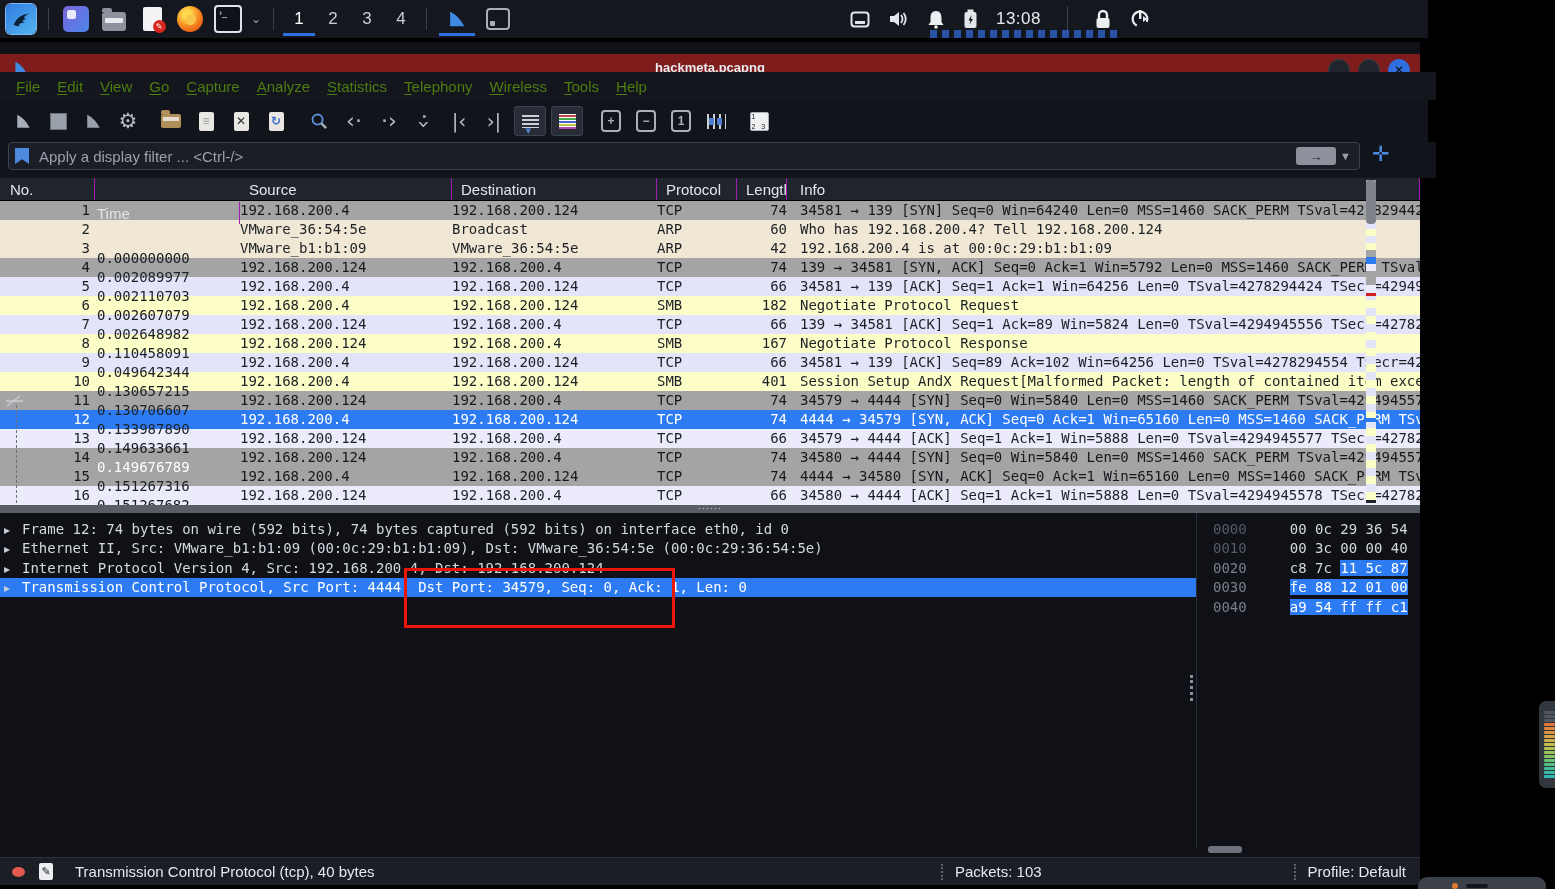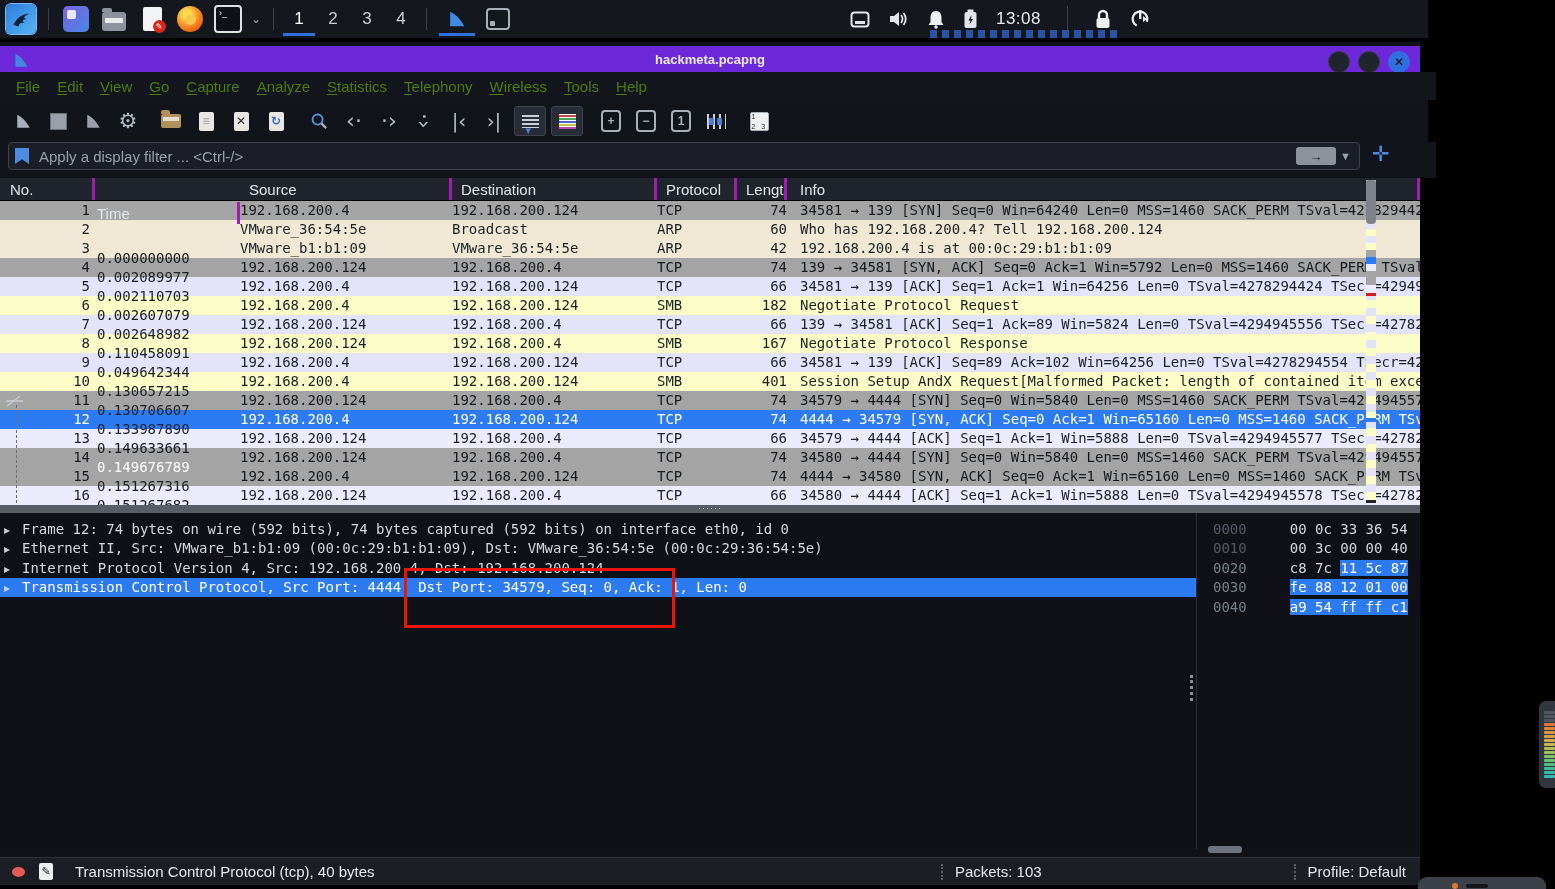--- a/index.html
+++ b/index.html
@@ -33,21 +33,21 @@
   #ws-task:after{content:"";position:absolute;left:0;right:0;bottom:0;height:3px;background:#2f6fe0;}
   #shot-ic{width:20px;height:18px;border:2px solid #aab0ba;border-radius:4px;position:relative;}
   #shot-ic i{position:absolute;left:2px;bottom:2px;width:5px;height:5px;background:#aab0ba;border-radius:1px;}
   #tray{position:absolute;right:278px;top:0;height:38px;display:flex;align-items:center;gap:18px;}
   .trayic{color:#e2e5ea;display:grid;place-items:center;}
   #clock{color:#e8eaee;font-size:17px;letter-spacing:.5px;}
   #artifact{left:930px;top:30px;width:192px;height:8px;opacity:.8;
     background:repeating-linear-gradient(to right,#2f62c8 0 7px,transparent 7px 12px);}
   
   #win{left:0;top:42px;width:1420px;height:842px;background:#101218;}
-  #titlebar{left:0;top:4px;width:100%;height:30px;background:#6d28d9;}
+  #titlebar{left:0;top:12px;width:100%;height:30px;background:#7f1d1d;}
   #title{left:0;right:0;top:6px;text-align:center;color:#e8eaee;font-size:13px;font-weight:700;}
   #winfin{left:12px;top:4px;}
   #winbtns{right:10px;top:5px;display:flex;gap:8px;align-items:center;}
   .wbtn{width:20px;height:20px;border-radius:50%;background:#20242c;border:1px solid #343a45;}
   .wbtn.close{background:#2f6fe0;border-color:#2f6fe0;color:#0a0c12;font-weight:700;font-size:12px;
     display:grid;place-items:center;}
   #menubar{left:0;top:30px;width:100%;height:28px;display:flex;align-items:center;gap:17px;padding-left:16px;
     background:#14161d;color:#4d7c0f;font-size:15px;}
   #menubar span u{text-decoration-thickness:1px;text-underline-offset:2px;}
   #toolbar{left:0;top:58px;width:100%;height:42px;background:#12141b;display:flex;align-items:center;padding-left:8px;
@@ -79,21 +79,21 @@
   #filterinput{flex:1;background:transparent;border:0;outline:0;color:#dfe2e8;font-size:15px;}
   #filterinput::placeholder{color:#9aa0ab;}
   #applybtn{width:40px;height:18px;background:#8d929c;border-radius:3px;display:grid;place-items:center;
     color:#1b1e26;font-size:13px;font-weight:700;margin-right:4px;}
   #applycaret{color:#9aa0ab;font-size:11px;margin-right:8px;}
   #plusbtn{color:#4d8ae0;font-size:21px;font-weight:700;margin-left:12px;}
   
   #packetlist{left:0;top:136px;width:1420px;height:327px;background:#101218;overflow:hidden;}
   #plheader{display:flex;height:22px;background:#20242d;color:#e2e5ea;font-size:15px;align-items:center;
     border-bottom:1px solid #000;}
-  .hc{overflow:hidden;white-space:nowrap;border-right:3px solid #a21caf;height:100%;display:flex;align-items:center;
+  .hc{overflow:hidden;white-space:nowrap;border-right:1px solid #a21caf;height:100%;display:flex;align-items:center;
     padding-left:9px;box-sizing:border-box;}
   .prow{display:flex;height:19px;line-height:19px;font-family:"DejaVu Sans Mono",monospace;font-size:14px;
     white-space:pre;color:#1c2125;}
   .c-no{width:95px;text-align:right;padding-right:5px;box-sizing:border-box;flex:none;}
   .c-time{width:145px;padding-left:2px;box-sizing:border-box;flex:none;margin-top:48px;}
   .c-src{width:212px;flex:none;}
   .c-dst{width:205px;flex:none;}
   .c-proto{width:80px;flex:none;}
   .c-len{width:50px;text-align:right;box-sizing:border-box;flex:none;}
   .c-info{flex:1;padding-left:13px;overflow:hidden;}
@@ -460,21 +460,21 @@
     <div id="splitter" class="abs">······</div>
 
     <div id="details" class="abs" style="padding-top: 6px;">
         <div class="dline"><span class="arr">▸</span>Frame 12: 74 bytes on wire (592 bits), 74 bytes captured (592 bits) on interface eth0, id 0</div>
         <div class="dline"><span class="arr">▸</span>Ethernet II, Src: VMware_b1:b1:09 (00:0c:29:b1:b1:09), Dst: VMware_36:54:5e (00:0c:29:36:54:5e)</div>
         <div class="dline"><span class="arr">▸</span>Internet Protocol Version 4, Src: 192.168.200.4, Dst: 192.168.200.124</div>
         <div class="dline sel"><span class="arr">▸</span>Transmission Control Protocol, Src Port: 4444, Dst Port: 34579, Seq: 0, Ack: 1, Len: 0</div>
       </div>
     <div id="vhandle" class="abs"></div>
     <div id="hexpane" class="abs" style="padding-top: 6px;">
-        <div class="hrow"><span class="hoff dim">0000</span><span style="display:inline-block;width:43px;"></span><span class="hbytes">00 0c 33 36 54</span></div>
+        <div class="hrow"><span class="hoff dim">0000</span><span style="display:inline-block;width:43px;"></span><span class="hbytes">00 0c 29 36 54</span></div>
         <div class="hrow"><span class="hoff dim">0010</span><span style="display:inline-block;width:43px;"></span><span class="hbytes">00 3c 00 00 40</span></div>
         <div class="hrow"><span class="hoff">0020</span><span style="display:inline-block;width:43px;"></span><span class="hbytes">c8 7c </span><span class="hbytes hl">11 5c 87</span></div>
         <div class="hrow"><span class="hoff">0030</span><span style="display:inline-block;width:43px;"></span><span class="hbytes hl">fe 88 12 01 00</span></div>
         <div class="hrow"><span class="hoff">0040</span><span style="display:inline-block;width:43px;"></span><span class="hbytes hl">a9 54 ff ff c1</span></div>
       </div>
     <div id="hexscroll" class="abs"></div>
     <div id="redbox" class="abs"></div>
 
     <div id="statusbar" class="abs">
       <span id="expertdot"></span>

